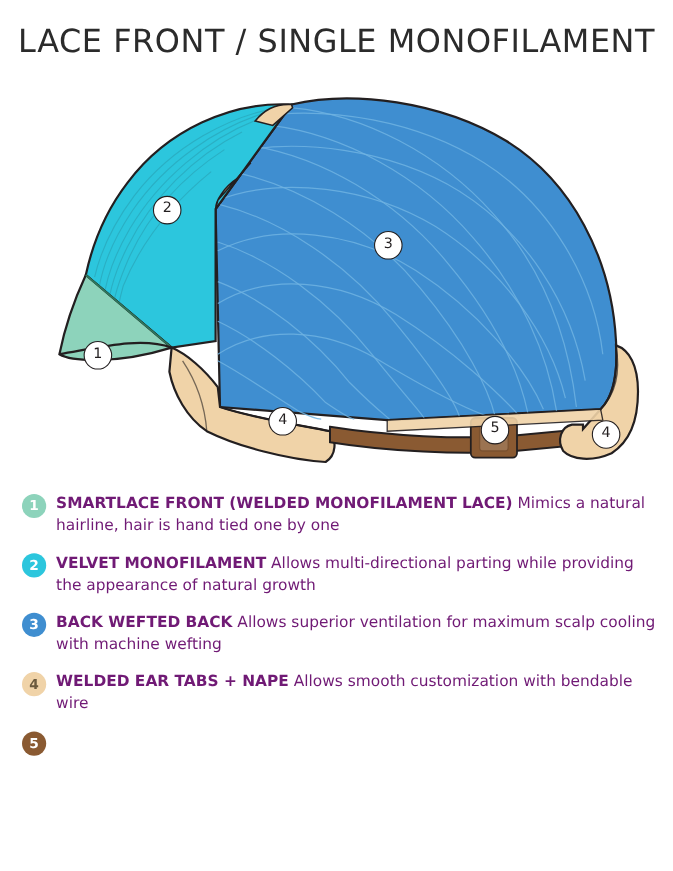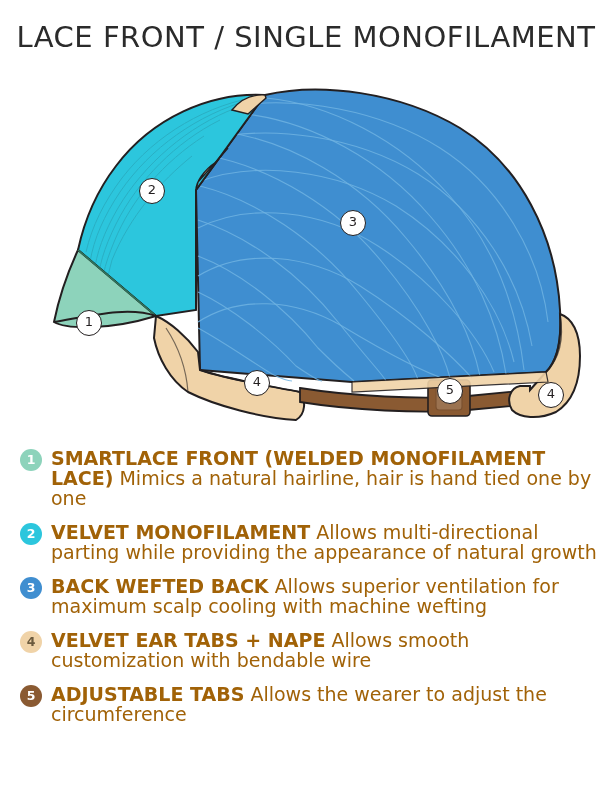--- a/index.html
+++ b/index.html
@@ -83,24 +83,24 @@
     color: #ffffff;
     font-size: 12.5px;
     line-height: 22px;
     text-align: center;
     font-weight: 700;
     margin-right: 9px;
     margin-top: 1px;
     font-family: "DejaVu Sans", sans-serif;
   }
   .legend-text {
-    font-size: 19px;
+    font-size: 14px;
     line-height: 20px;
     font-family: "DejaVu Sans", sans-serif;
-    color: #a16207;
+    color: #701a75;
   }
   .legend-text b {
     font-weight: 700;
   }
   .legend-text span.desc {
     font-weight: 400;
   }
 </style>
 </head>
 <body>
@@ -224,28 +224,24 @@
       <div class="legend-badge" style="background:#3f8ed0;">3</div>
       <div class="legend-text">
         <b>BACK WEFTED BACK</b>
         <span class="desc">Allows superior ventilation for maximum scalp cooling  with machine wefting</span>
       </div>
     </div>
 
     <div class="legend-row">
       <div class="legend-badge" style="background:#f0d3a8; color:#6b5a3e;">4</div>
       <div class="legend-text">
-        <b>VELVET EAR TABS + NAPE</b>
+        <b>WELDED EAR TABS + NAPE</b>
         <span class="desc">Allows smooth customization with bendable wire</span>
       </div>
     </div>
 
     <div class="legend-row">
       <div class="legend-badge" style="background:#8a5a32;">5</div>
-      <div class="legend-text">
-        <b>ADJUSTABLE TABS</b>
-        <span class="desc">Allows the wearer to adjust the circumference</span>
-      </div>
     </div>
 
   </div>
 
 </div>
 
 </body></html>

